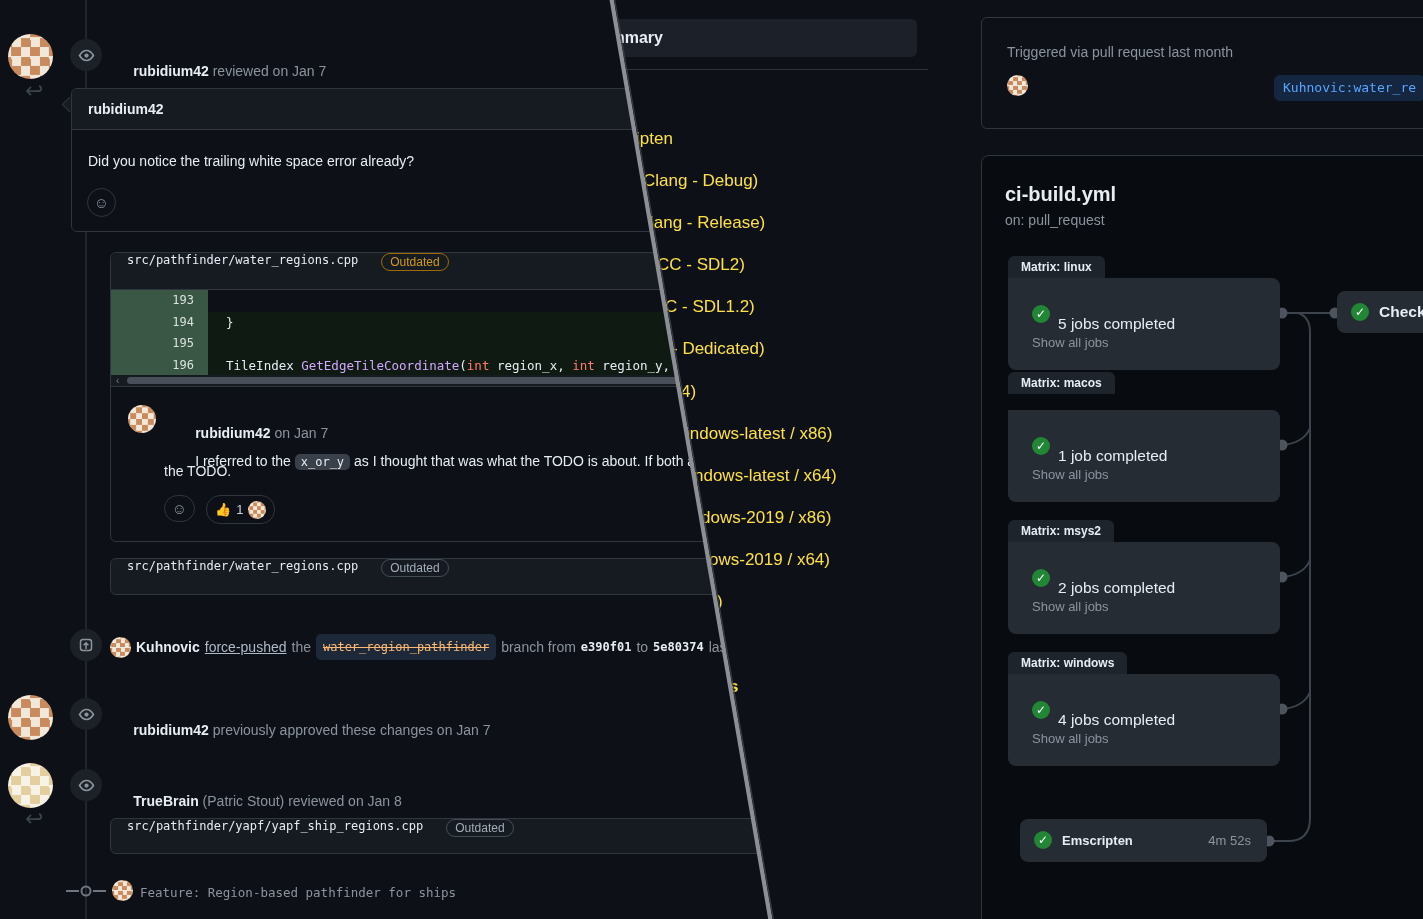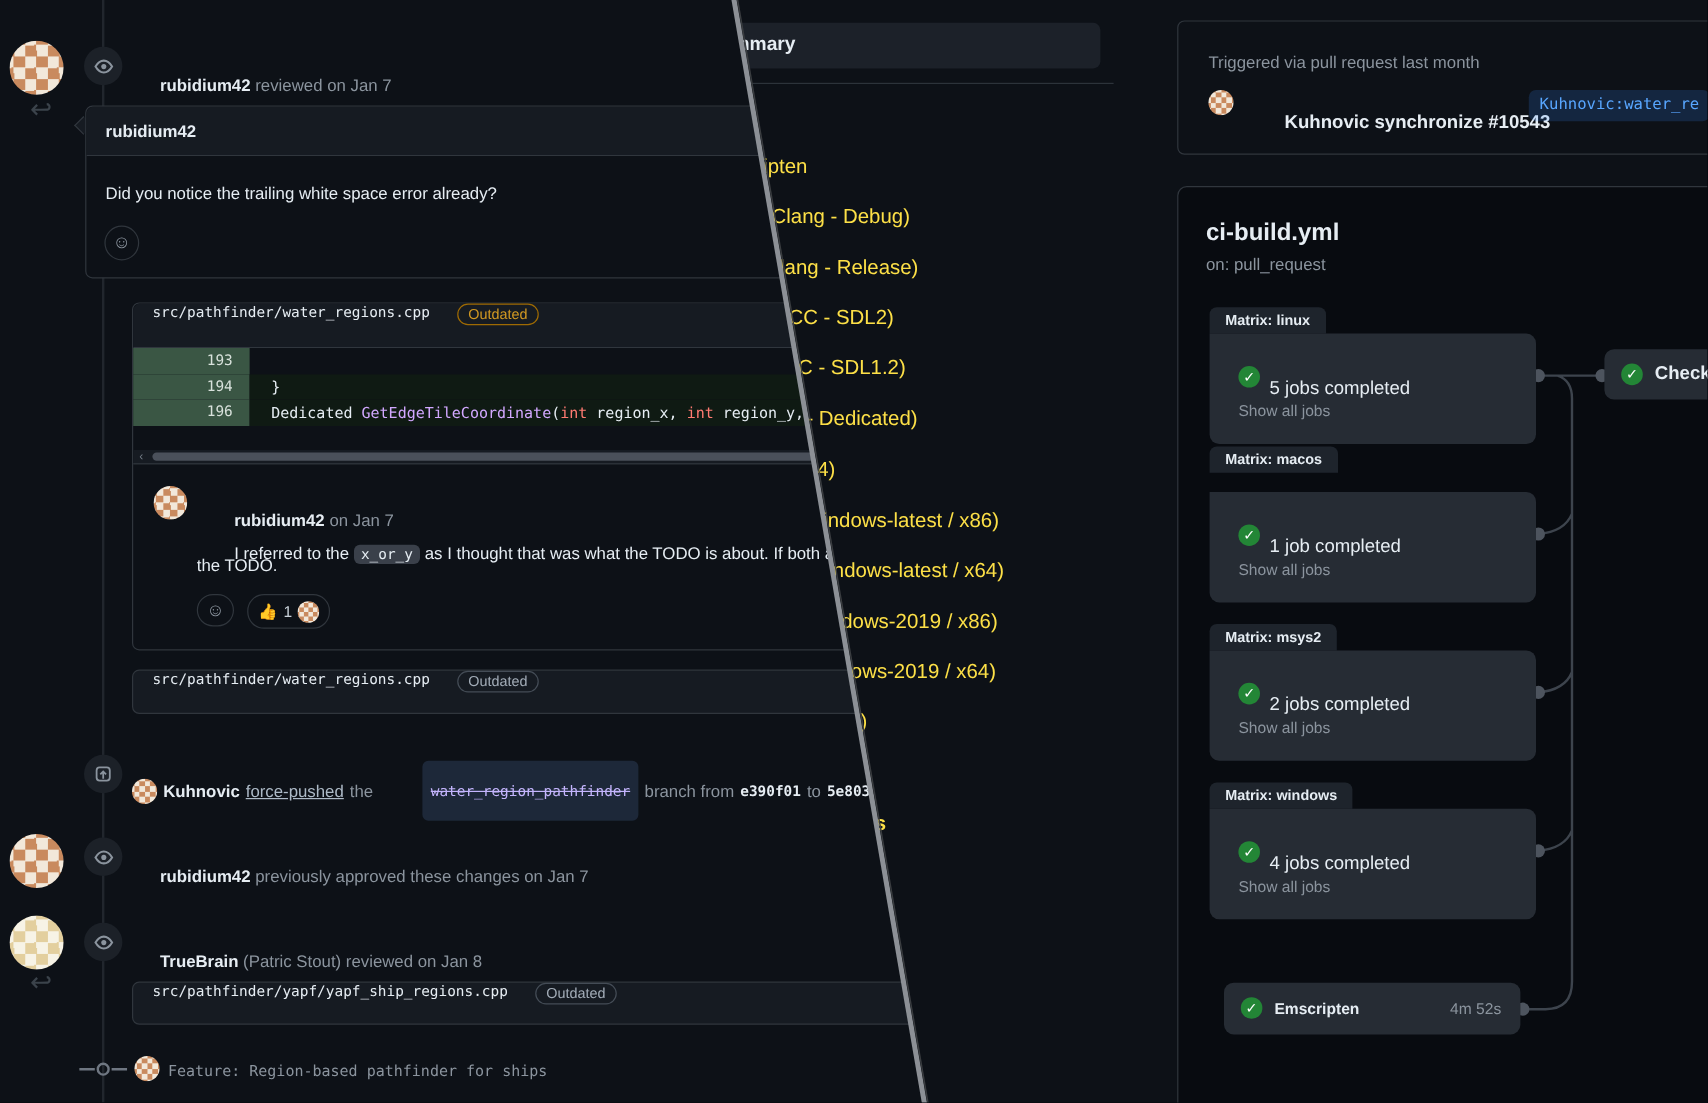--- a/index.html
+++ b/index.html
@@ -59,21 +59,21 @@
   .tk-k{color:#ff7b72;}.tk-fn{color:#d2a8ff;}.tk-ty{color:#79c0ff;}
   .indent-arrow{display:inline-block;width:50px;color:#4b5560;}
   .scrollbar{position:absolute;left:0;width:100%;height:12px;background:#161b22;border-bottom:1px solid #30363d;box-sizing:border-box;}
   .sthumb{position:absolute;left:16px;right:30px;top:2px;height:7px;border-radius:4px;background:#4a505a;}
   .sarrow{position:absolute;left:5px;top:0;font-size:10px;line-height:12px;color:#767f89;}
   .codechip{font-family:"DejaVu Sans Mono","Liberation Mono",monospace;font-size:12px;background:#3a404a;
             border-radius:5px;padding:1px 6px;margin-top:43px;}
   .pillbtn{display:inline-flex;align-items:center;justify-content:center;border:1px solid #30363d;
            border-radius:14px;color:#8b949e;background:transparent;}
   .branch-chip{font-family:"DejaVu Sans Mono","Liberation Mono",monospace;font-size:12px;background:#1d2839;
-               color:#c4b5fd;text-decoration:line-through;border-radius:5px;padding:18px 7px;margin-left:36px;}
+               color:#fdba74;text-decoration:line-through;border-radius:5px;padding:6px 7px;}
   .hash{font-family:"DejaVu Sans Mono","Liberation Mono",monospace;font-size:12px;font-weight:700;color:#e6edf3;}
   .fp-row{display:flex;align-items:center;gap:5px;font-size:14px;color:#8b949e;white-space:pre;}
   .caret{width:10px;height:10px;background:#161b22;border-left:1px solid #30363d;border-bottom:1px solid #30363d;
          transform:rotate(45deg);}
 </style>
 </head>
 <body>
 
 <div class="stage">
 
@@ -95,23 +95,20 @@
         <span class="jobfrag" style="left: 694px; top: 466px;">ndows-latest / x64)</span>
         <span class="jobfrag" style="left: 701px; top: 508px;">dows-2019 / x86)</span>
         <span class="jobfrag" style="left: 709px; top: 550px;">ows-2019 / x64)</span>
         <span class="jobfrag" style="left: 717px; top: 592px;">)</span>
         <span class="jobfrag" style="left: 729px; top: 677px; font-weight: 700;">s</span>
       </div>
 
     <div class="a trigger-box">
       <div class="a muted" style="left:25px;top:26px;font-size:14px;">Triggered via pull request last month</div>
       <div class="a identicon" style="left:25px;top:57px;width:21px;height:21px;"></div>
-      <div class="a" style="left:54px;top:58px;font-size:15.5px;font-weight:600;white-space:pre;">
-        <span>Kuhnovic</span><span> </span><span>synchronize</span><span> </span><span>#10543</span>
-      </div>
       <div class="a chip-blue mono" style="left:292px;top:57px;max-width:160px;overflow:hidden;">Kuhnovic:water_re</div>
     </div>
 
     <div class="a graph-panel"></div>
     <div class="a" style="left:1005px;top:183px;font-size:20px;font-weight:600;">ci-build.yml</div>
     <div class="a muted" style="left:1005px;top:212px;font-size:14px;">on: pull_request</div>
 
     <svg class="a" width="1423" height="919" style="left:0;top:0;">
       <path d="M1282 313 H1335 M1298 313 Q1310 317 1310 332 V818 Q1310 841 1288 841 H1269
                M1282 445 Q1304 443 1310 428 M1282 577 Q1304 575 1310 560 M1282 709 Q1304 707 1310 692" stroke="#3d444d" stroke-width="2" fill="none"></path>
@@ -196,22 +193,26 @@
       </div>
       <div class="codewrap">
         <div class="crow">
           <span class="cnum">193</span>
         </div>
         <div class="crow">
           <span class="cnum">194</span>
           <span class="ccode"><span>}</span></span>
         </div>
         <div class="crow">
+          <span class="cnum">195</span>
+          <span class="ccode"></span>
+        </div>
+        <div class="crow">
           <span class="cnum">196</span>
-          <span class="ccode"><span>Dedicated </span><span class="tk-fn">GetEdgeTileCoordinate</span><span>(</span><span class="tk-k">int</span><span> region_x, </span><span class="tk-k">int</span><span> region_y, Di</span></span>
+          <span class="ccode"><span>TileIndex </span><span class="tk-fn">GetEdgeTileCoordinate</span><span>(</span><span class="tk-k">int</span><span> region_x, </span><span class="tk-k">int</span><span> region_y, Di</span></span>
         </div>
       </div>
       <div class="scrollbar" style="top:122px;">
         <span class="sarrow">‹</span>
         <span class="sthumb"></span>
       </div>
 
       <div class="a identicon" style="left:17px;top:152px;width:28px;height:28px;"></div>
       <div class="a" style="left:53px;top:156px;font-size:14px;white-space:pre;">
         <span class="b">rubidium42</span><span> </span><span class="muted">on Jan 7</span>

